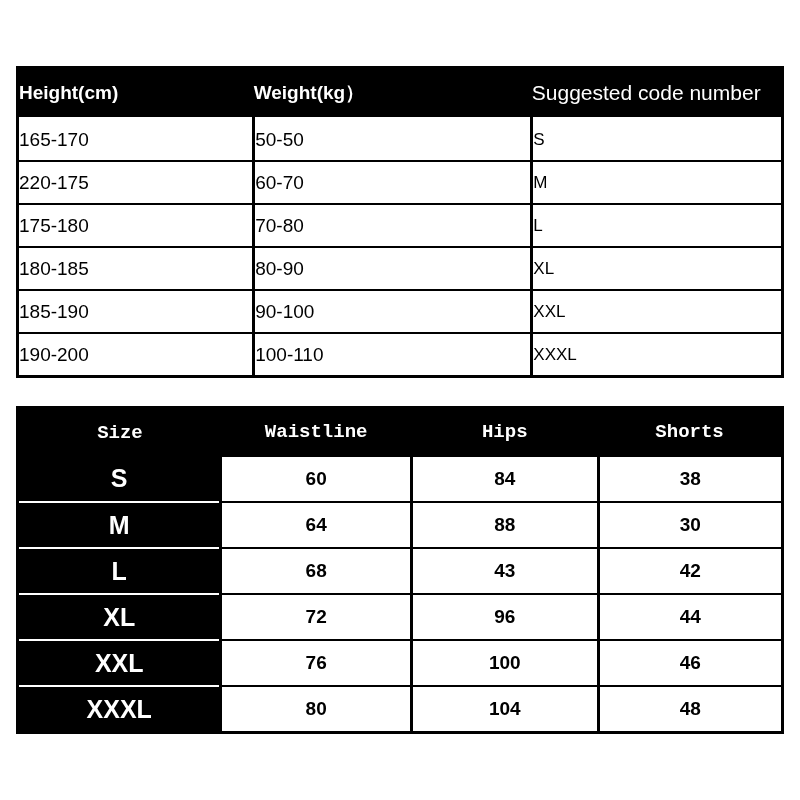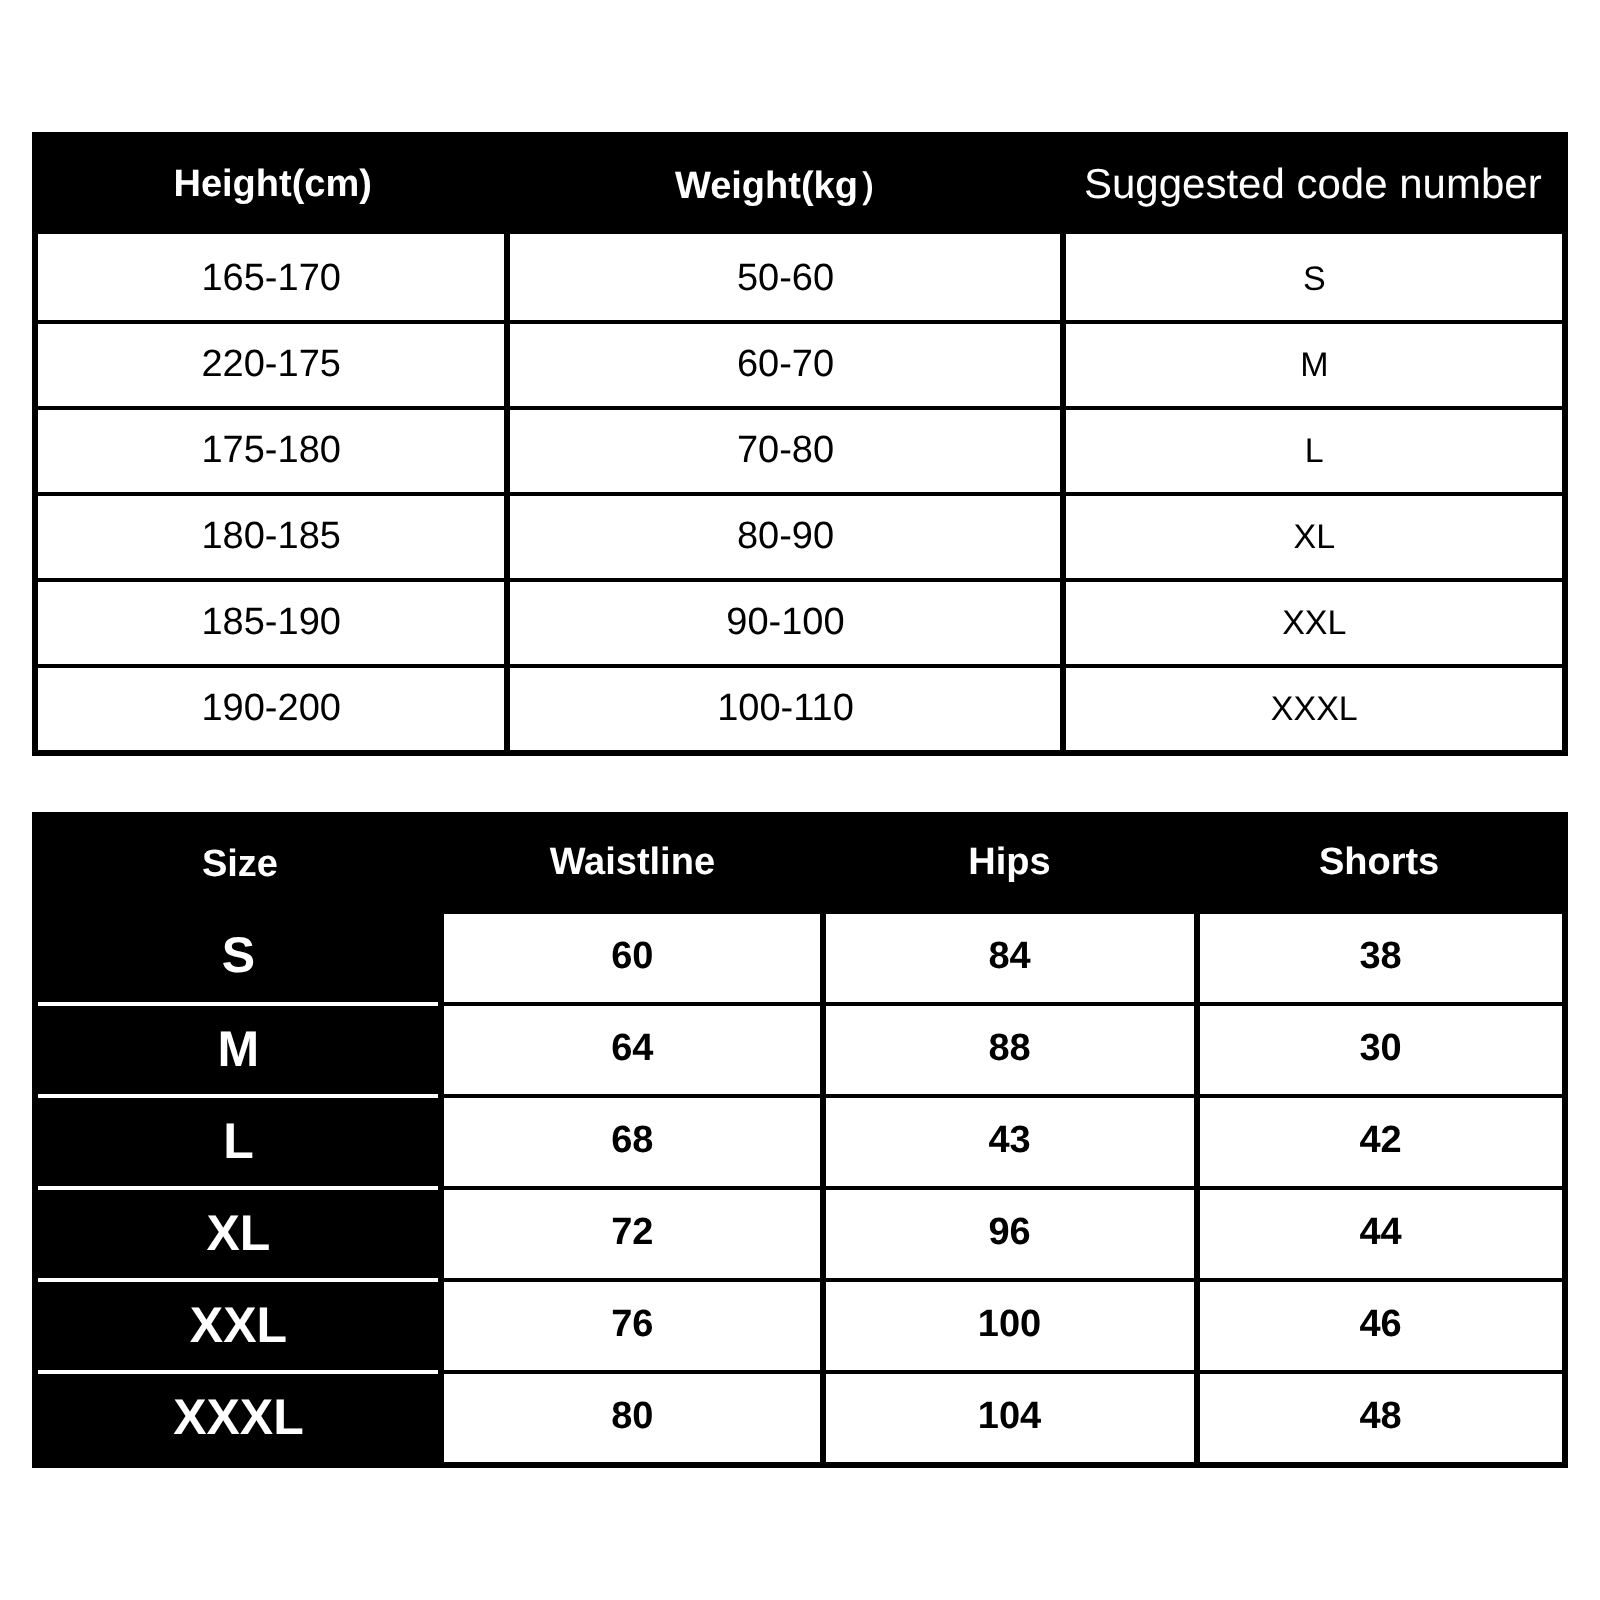--- a/index.html
+++ b/index.html
@@ -30,21 +30,21 @@
     width: 768px;
   }
   table.sz {
     border-collapse: collapse;
     width: 100%;
     table-layout: fixed;
     background: #000000;
   }
   table.sz td, table.sz th {
     border: 2px solid #ffffff;
-    text-align: center;
+    text-align: left;
     vertical-align: middle;
     padding: 0;
   }
 
   
   .t1 thead th {
     background: #000000;
     color: #ffffff;
     font-size: 19px;
     font-weight: bold;
@@ -102,20 +102,21 @@
     vertical-align: middle;
     padding: 0;
   }
   .t2 thead th {
     background: #000000;
     color: #ffffff;
     font-size: 19px;
     font-weight: bold;
     height: 46px;
     border: none;
+    font-family: Liberation Mono, monospace;
   }
   .t2 thead th.k1 { width: 26.5%; }
   .t2 thead th.k2 { width: 25%; }
   .t2 thead th.k3 { width: 24.5%; }
   .t2 thead th.k4 { width: 24%; }
 
   .t2 tbody td {
     background: #ffffff;
     color: #000000;
     font-size: 19px;
@@ -149,21 +150,21 @@
         <thead>
           <tr>
             <th class="c1">Height(cm)</th>
             <th class="c2">Weight(kg）</th>
             <th class="c3">Suggested code number</th>
           </tr>
         </thead>
         <tbody>
           <tr>
             <td class="c1">165-170</td>
-            <td class="c2">50-60</td>
+            <td class="c2">50-50</td>
             <td class="c3">S</td>
           </tr>
           <tr>
             <td class="c1">220-175</td>
             <td class="c2">60-70</td>
             <td class="c3">M</td>
           </tr>
           <tr>
             <td class="c1">175-180</td>
             <td class="c2">70-80</td>

